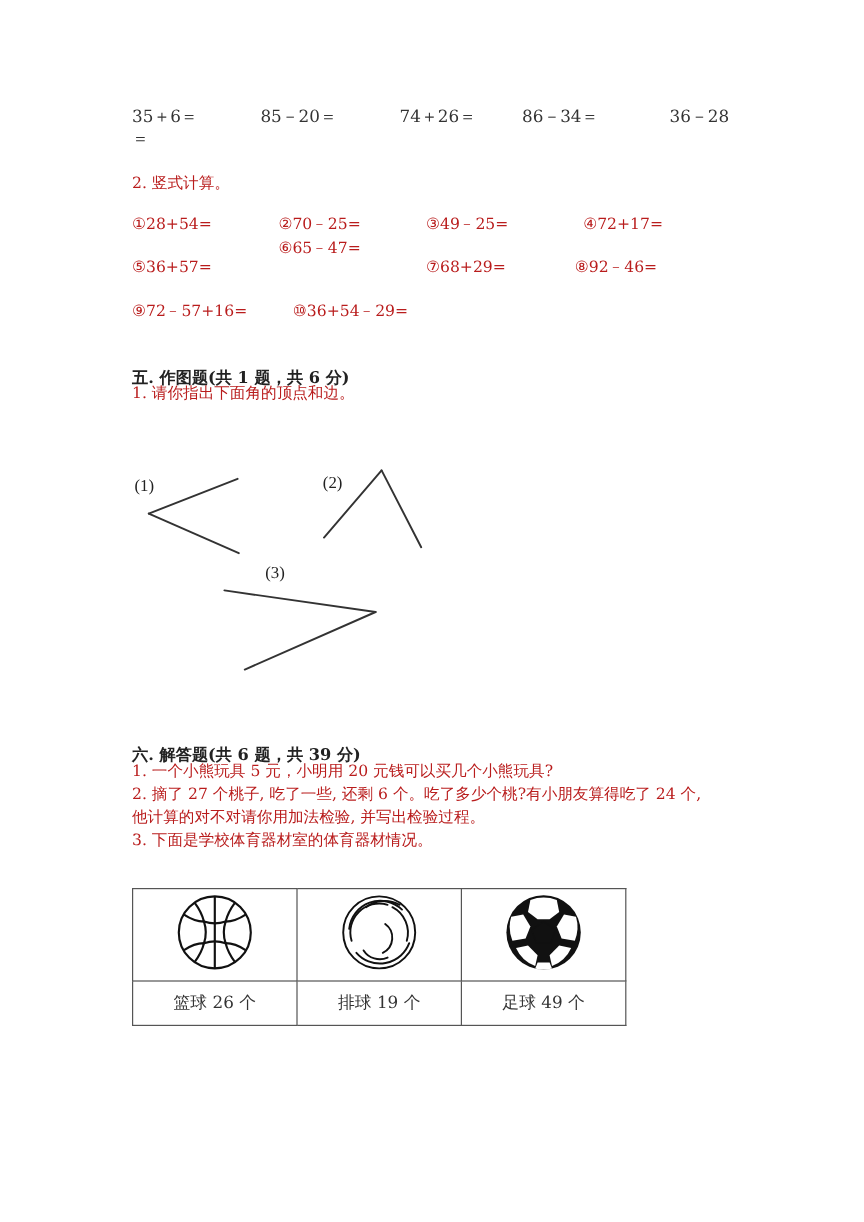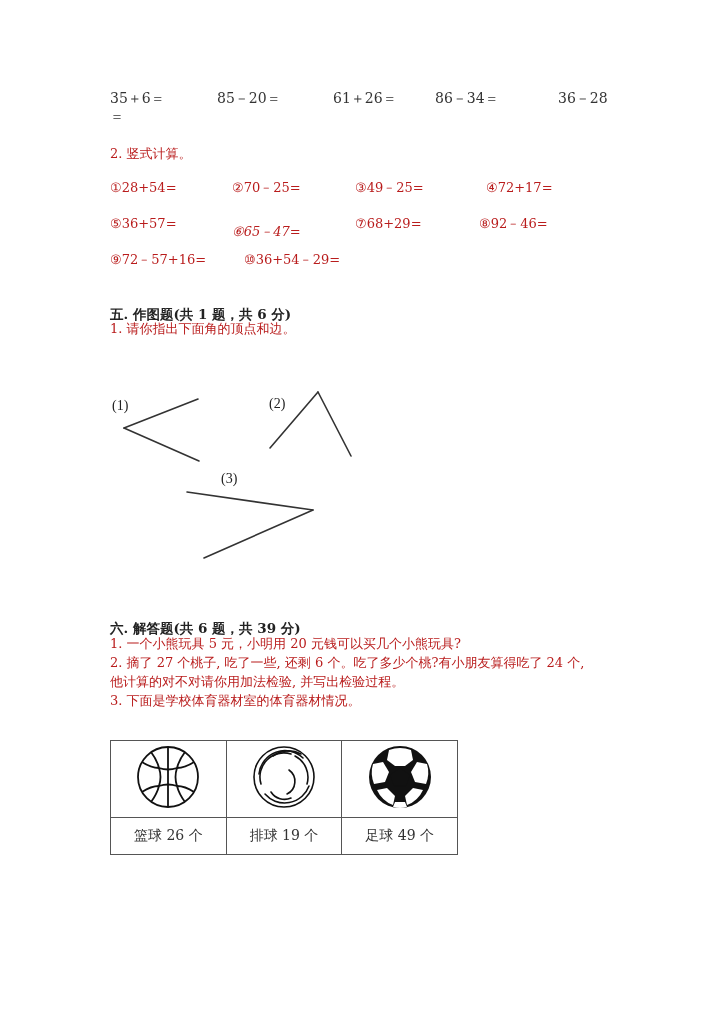--- a/index.html
+++ b/index.html
@@ -19,21 +19,21 @@
     .txt { font-size: 13px; line-height: 16px; color: #b91c1c; }
     .eq { font-size: 14px; line-height: 16px; color: #333333; }
     .heading { font-size: 13.5px; font-weight: bold; color: #222222; margin-top: 20px; }
     .angle-label { font-family: "Liberation Serif", serif; font-size: 14px; color: #222; }
     svg { position: absolute; left: 0; top: 0; overflow: visible; }
 
     .ball-table {
       position: absolute;
       left: 110px;
       top: 740px;
-      width: 348px;
+      width: 412px;
       height: 114px;
       border-collapse: collapse;
       table-layout: fixed;
     }
     .ball-table td {
       border: 1.3px solid #555555;
       padding: 0;
       text-align: center;
       vertical-align: middle;
     }
@@ -45,36 +45,36 @@
       color: #333;
     }
     .ball-table svg { position: static; display: inline-block; }
   </style>
 </head>
 <body>
 
 <div>
   <span class="abs eq" style="left:110px; top:90px;">35＋6＝</span>
   <span class="abs eq" style="left:217px; top:90px;">85－20＝</span>
-  <span class="abs eq" style="left:333px; top:90px;">61＋26＝</span>
+  <span class="abs eq" style="left:333px; top:90px;">74＋26＝</span>
   <span class="abs eq" style="left:435px; top:90px;">86－34＝</span>
   <span class="abs eq" style="left:558px; top:90px;">36－28</span>
   <span class="abs eq" style="left:110px; top:108px;">＝</span>
 </div>
 
 <div>
   <span class="abs txt" style="left:110px; top:146px;">2. 竖式计算。</span>
 
   <span class="abs txt" style="left:110px; top:180px;">①28+54=</span>
   <span class="abs txt" style="left:232px; top:180px;">②70﹣25=</span>
   <span class="abs txt" style="left:355px; top:180px;">③49﹣25=</span>
   <span class="abs txt" style="left:486px; top:180px;">④72+17=</span>
 
   <span class="abs txt" style="left:110px; top:216px;">⑤36+57=</span>
-  <span class="abs txt" style="left:232px; top:224px;font-style:italic;">⑥65﹣47=</span>
+  <span class="abs txt" style="left:232px; top:200px;">⑥65﹣47=</span>
   <span class="abs txt" style="left:355px; top:216px;text-align:right;">⑦68+29=</span>
   <span class="abs txt" style="left:479px; top:216px;">⑧92﹣46=</span>
 
   <span class="abs txt" style="left:110px; top:252px;">⑨72﹣57+16=</span>
   <span class="abs txt" style="left:244px; top:252px;">⑩36+54﹣29=</span>
 </div>
 
 <div>
   <span class="abs heading" style="left:110px; top:286px;">五. 作图题(共 1 题，共 6 分)</span>
   <span class="abs txt" style="left:110px; top:321px;">1. 请你指出下面角的顶点和边。</span>

